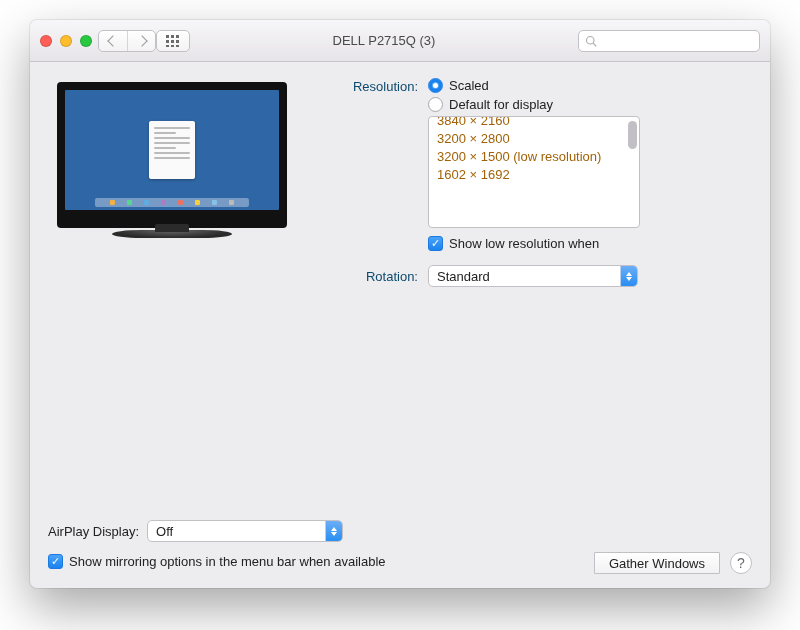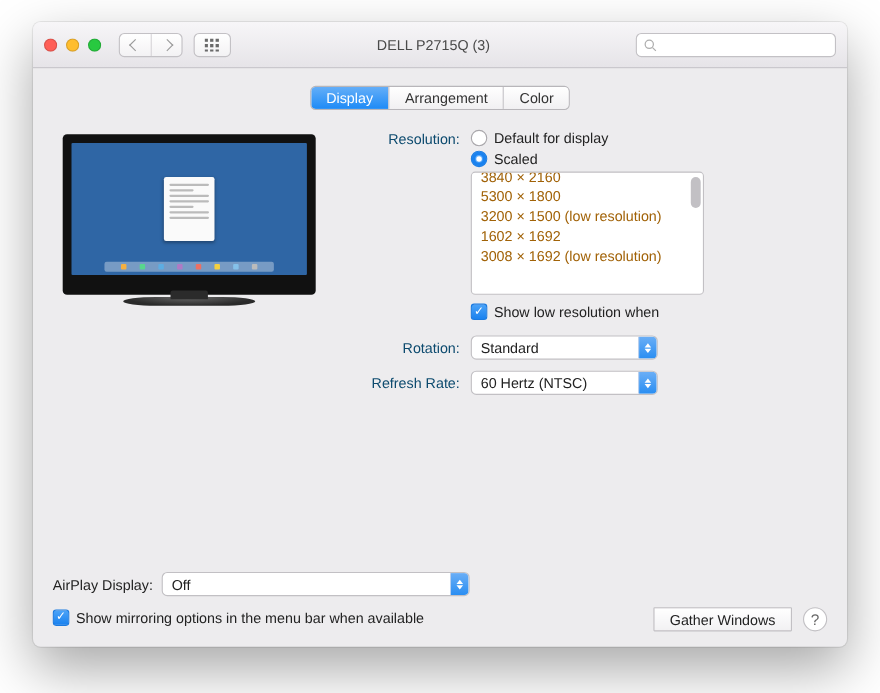--- a/index.html
+++ b/index.html
@@ -21,21 +21,20 @@
     box-shadow: 0 20px 50px rgba(0,0,0,0.35), 0 0 0 1px rgba(0,0,0,0.08);
     overflow: hidden;
     display: flex; flex-direction: column;
   }
   .titlebar {
     height: 42px;
     border-bottom: 1px solid #c7c5c9;
     background: linear-gradient(#f7f6f8,#e6e4e8);
     display: flex; align-items: center;
     padding: 0 10px;
-    gap: 10px;
   }
   .traffic { display: flex; gap: 8px; margin-right: 6px; }
   .dot { width: 12px; height: 12px; border-radius: 50%; border: 0.5px solid rgba(0,0,0,0.15); }
   .dot.red { background: #ff5f57; }
   .dot.yellow { background: #ffbd2e; }
   .dot.green { background: #28c940; }
   .nav-group, .grid-btn {
     height: 22px; display: flex; align-items: center;
     border: 1px solid #c3c1c5; border-radius: 5px;
     background: linear-gradient(#ffffff,#f3f2f4);
@@ -101,23 +100,23 @@
     background:#fff; padding: 0 0 0 8px; font-size:13px; width: 210px;
   }
   .select .caps {
     width: 17px; height: 100%; border-left:1px solid #b8cfee;
     background: linear-gradient(#6aaef6,#2a8ef2); border-radius: 0 4px 4px 0;
     display:flex; flex-direction:column; align-items:center; justify-content:center; gap:1px;
   }
   .select .caps span { width:0; height:0; border-left:3px solid transparent; border-right:3px solid transparent; }
   .select .caps .up { border-bottom:4px solid #fff; }
   .select .caps .dn { border-top:4px solid #fff; }
-  .select.wide { width: 170px; text-align: center; }
+  .select.wide { width: 210px; text-align: center; }
   .footer { margin-top: auto; padding-top: 26px; }
-  .footer .select { width: 280px; }
+  .footer .select { width: 196px; }
   .foot-row { display:flex; align-items:center; gap: 8px; margin-bottom: 10px; }
   .foot-bottom { display:flex; align-items:center; justify-content:space-between; }
   .btn {
     height:22px; padding: 0 14px; border:1px solid #c2c0c4; border-radius:1px;
     background: linear-gradient(#ffffff,#f2f1f3); font-size:13px; display:flex; align-items:center;
   }
   .help {
     width:22px; height:22px; border:1px solid #c2c0c4; border-radius:50%;
     background:#fff; color:#6a6a6a; display:flex; align-items:center; justify-content:center;
     font-size:14px;
@@ -165,27 +164,20 @@
       <div class="title">DELL P2715Q (3)</div>
       <div class="search">
         <svg class="mag" viewBox="0 0 16 16">
           <circle cx="7" cy="7" r="5" fill="none" stroke="#777" stroke-width="1.5"></circle>
           <line x1="11" y1="11" x2="15" y2="15" stroke="#777" stroke-width="1.5"></line>
         </svg>
       </div>
     </div>
 
     <div class="body">
-      <div class="tabs">
-        <div class="seg">
-          <div class="tab active">Display</div>
-          <div class="tab">Arrangement</div>
-          <div class="tab">Color</div>
-        </div>
-      </div>
 
       <div class="content">
         <div class="monitor-wrap">
           <div class="monitor">
             <div class="bezel">
               <div class="screen">
                 <div class="doc">
                   <div class="line"></div>
                     <div class="line s"></div>
                     <div class="line"></div>
@@ -208,34 +200,33 @@
             </div>
             <div class="stand"></div>
           </div>
         </div>
 
         <div class="settings">
           <div class="row">
             <div class="label">Resolution:</div>
             <div class="opts">
               <div class="radio-row">
+                <span class="radio active"></span>
+                <span>Scaled</span>
+              </div>
+              <div class="radio-row">
                 <span class="radio"></span>
                 <span>Default for display</span>
-              </div>
-              <div class="radio-row">
-                <span class="radio active"></span>
-                <span>Scaled</span>
               </div>
               <div class="listbox">
                 <div class="items" id="reslist">
                     <div class="item">3840 × 2160</div>
-                    <div class="item">5300 × 1800</div>
+                    <div class="item">3200 × 2800</div>
                     <div class="item">3200 × 1500 (low resolution)</div>
                     <div class="item">1602 × 1692</div>
-                    <div class="item">3008 × 1692 (low resolution)</div>
                   </div>
                 <div class="scroll">
                     <div class="thumb"></div>
                   </div>
               </div>
               <div class="check-row" style="margin-top:8px">
                 <span class="check active">✓</span>
                 <span>Show low resolution when</span>
               </div>
             </div>
@@ -247,32 +238,20 @@
               <div class="select wide">
                 <span>Standard</span>
                 <div class="caps">
                     <span class="up"></span>
                     <span class="dn"></span>
                   </div>
               </div>
             </div>
           </div>
 
-          <div class="row" style="align-items:center">
-            <div class="label">Refresh Rate:</div>
-            <div class="opts">
-              <div class="select wide">
-                <span>60 Hertz (NTSC)</span>
-                <div class="caps">
-                    <span class="up"></span>
-                    <span class="dn"></span>
-                  </div>
-              </div>
-            </div>
-          </div>
         </div>
       </div>
 
       <div class="footer">
         <div class="foot-row">
           <span>AirPlay Display:</span>
           <div class="select">
             <span>Off</span>
             <div class="caps">
                 <span class="up"></span>

